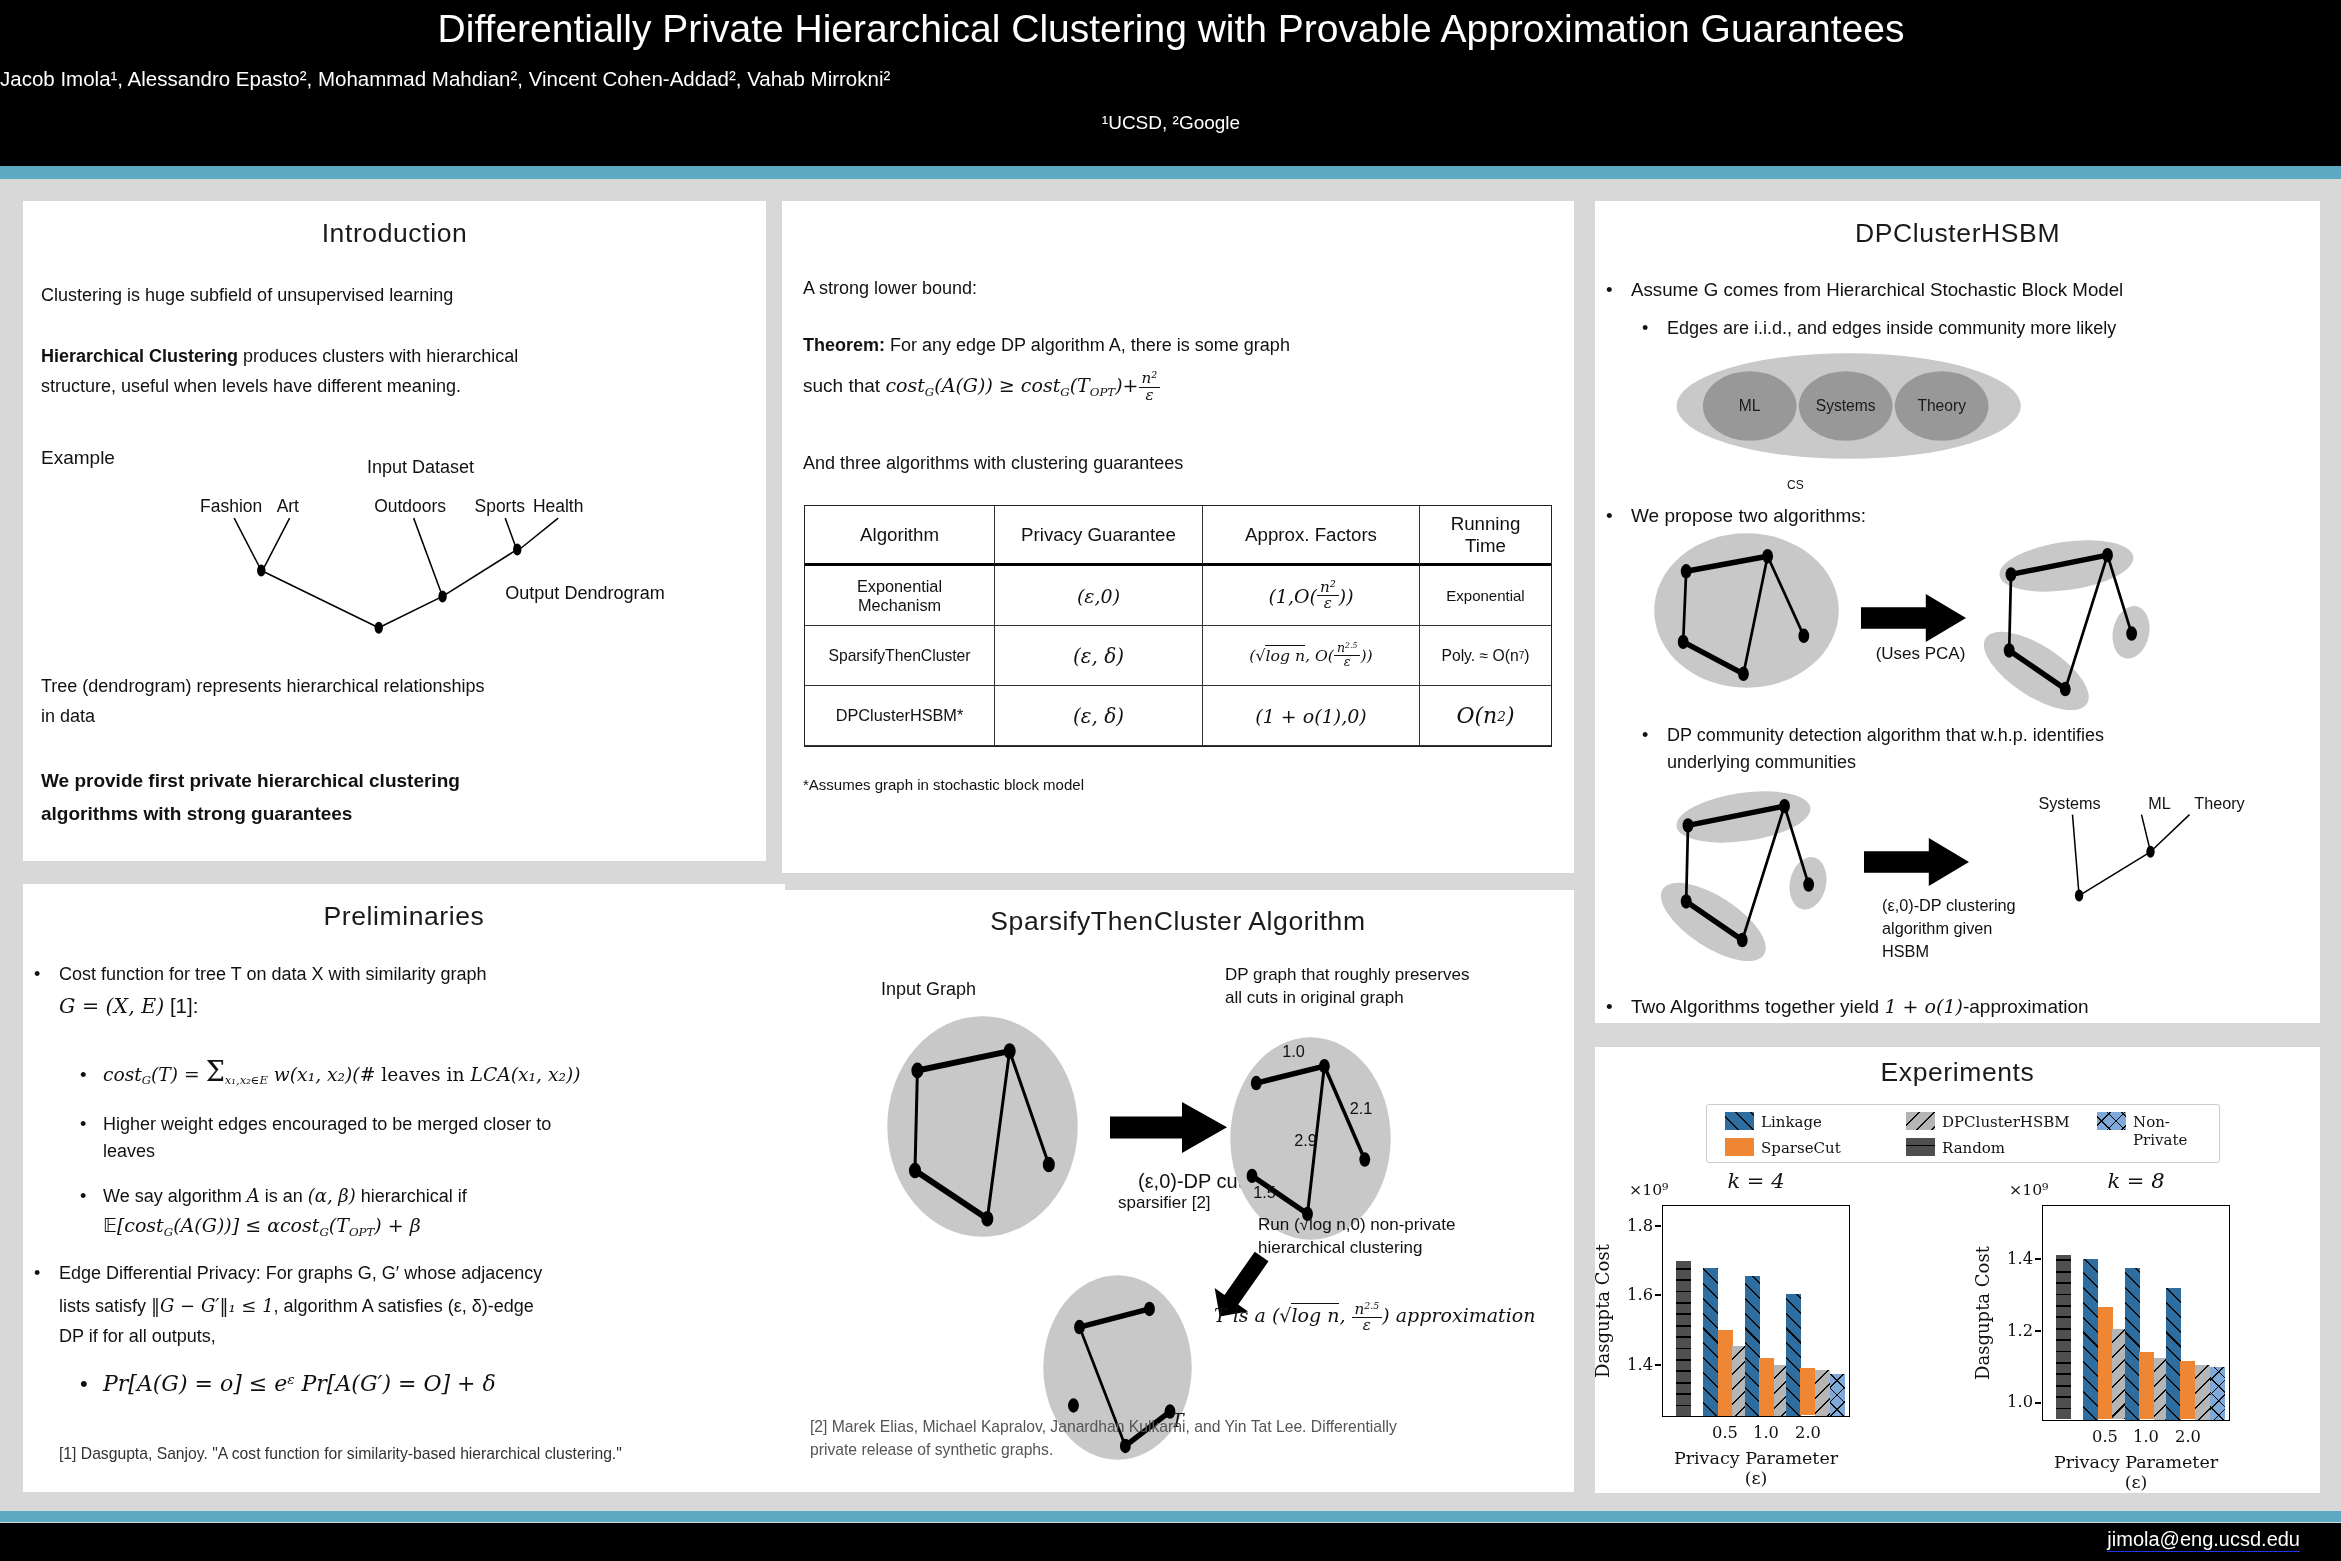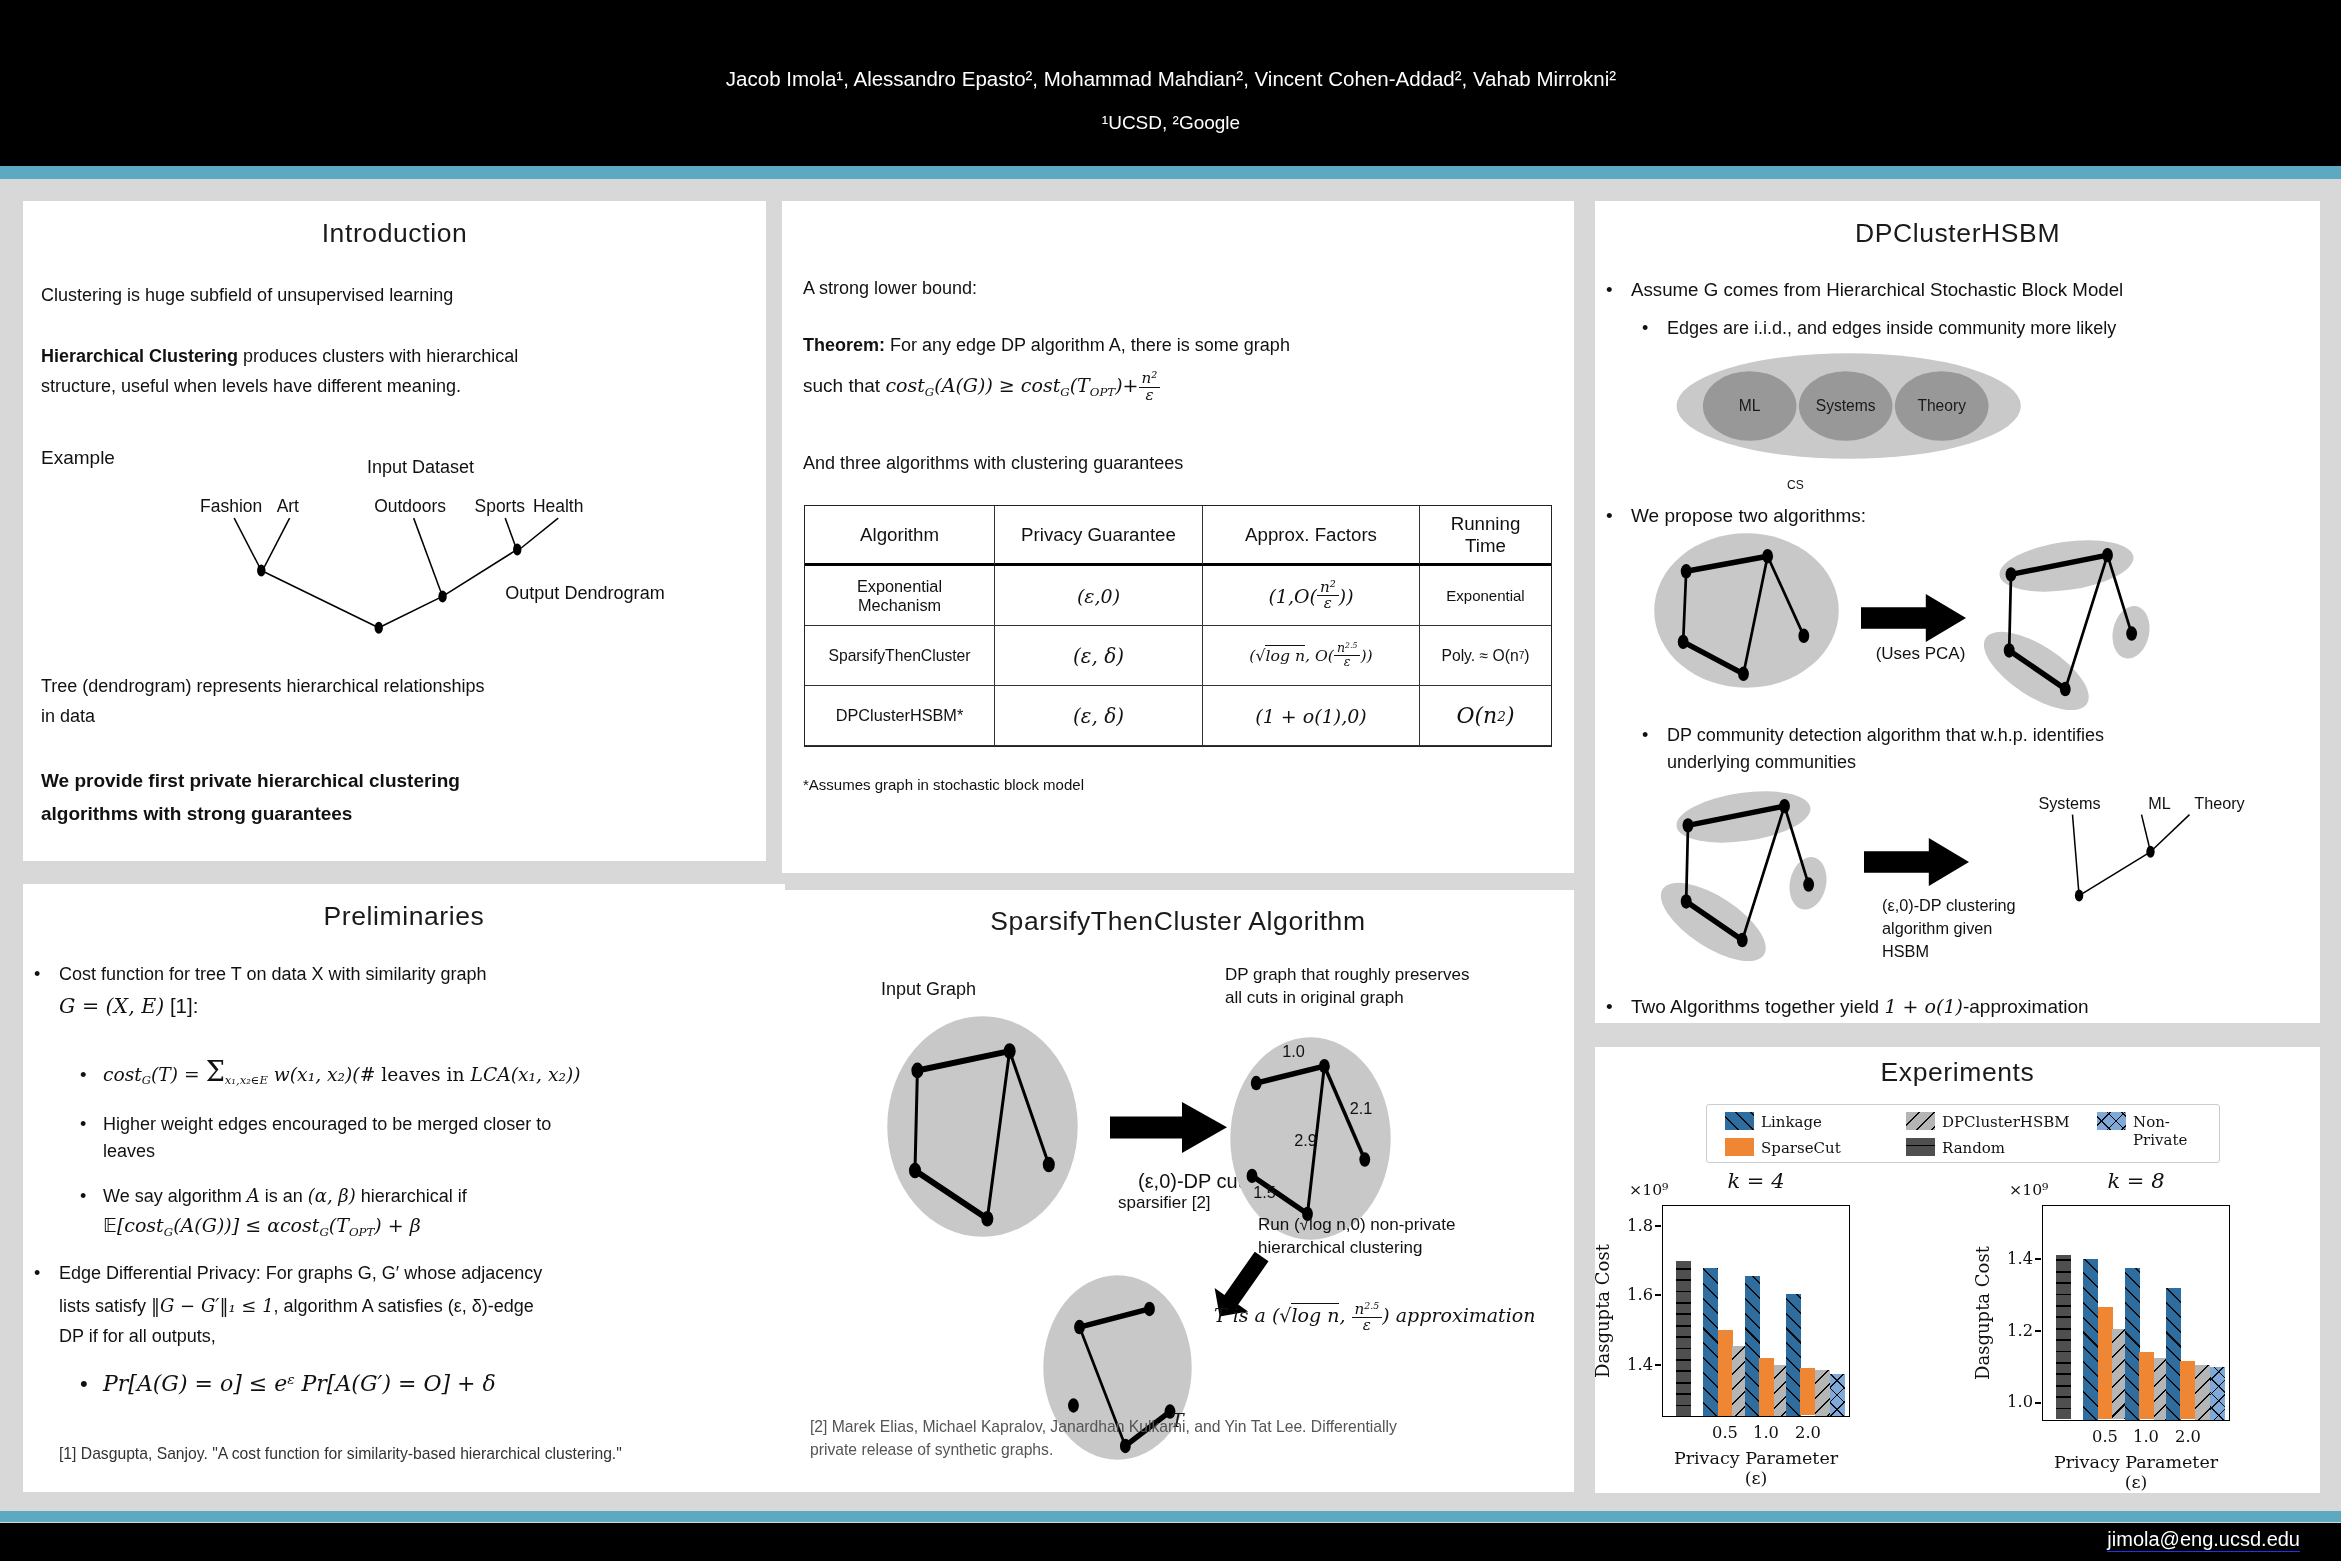--- a/index.html
+++ b/index.html
@@ -54,21 +54,22 @@
   .legend{position:absolute;left:111px;top:57px;width:512px;height:57px;background:#fff;border:0.9px solid #ccc;border-radius:3px;}
   .swatch{position:absolute;width:29px;height:18px;}
   .leglabel{position:absolute;font-family:"DejaVu Serif",serif;font-size:15px;}
   svg text{font-family:"Liberation Sans",sans-serif;}
   svg .wlab{font-family:"DejaVu Serif",serif;font-size:27px;font-style:normal;}
 </style>
 </head>
 <body>
 
 <header class="hdr">
-  <div class="ab" style="left:0;top:67px;width:100%;text-align:center;font-size:20.5px;">Jacob Imola¹, Alessandro Epasto², Mohammad Mahdian², Vincent Cohen-Addad², Vahab Mirrokni²</div>
+  <div class="ab" style="left:0;top:7.2px;width:100%;text-align:center;font-size:39px;">Differentially Private Hierarchical Clustering with Provable Approximation Guarantees</div>
+  <div class="ab" style="left:0;top:67px;width:100%;font-size:20.5px;">Jacob Imola¹, Alessandro Epasto², Mohammad Mahdian², Vincent Cohen-Addad², Vahab Mirrokni²</div>
   <div class="ab" style="left:0;top:112px;width:100%;text-align:center;font-size:19px;">¹UCSD, ²Google</div>
 </header>
 <div class="stripe" style="top:166px;height:13.3px;"></div>
 
 <section class="panel" style="left:23px;top:201px;width:743px;height:660px;">
   <div class="ptitle" style="top:17px;">Introduction</div>
   <div class="line" style="left:18px;top:84px;">Clustering is huge subfield of unsupervised learning</div>
   <div class="line" style="left:18px;top:145px;"><span class="b">Hierarchical Clustering</span><span> produces clusters with hierarchical</span></div>
   <div class="line" style="left:18px;top:175px;">structure, useful when levels have different meaning.</div>
   <div class="line" style="left:18px;top:246px;font-size:19px;">Example</div>

